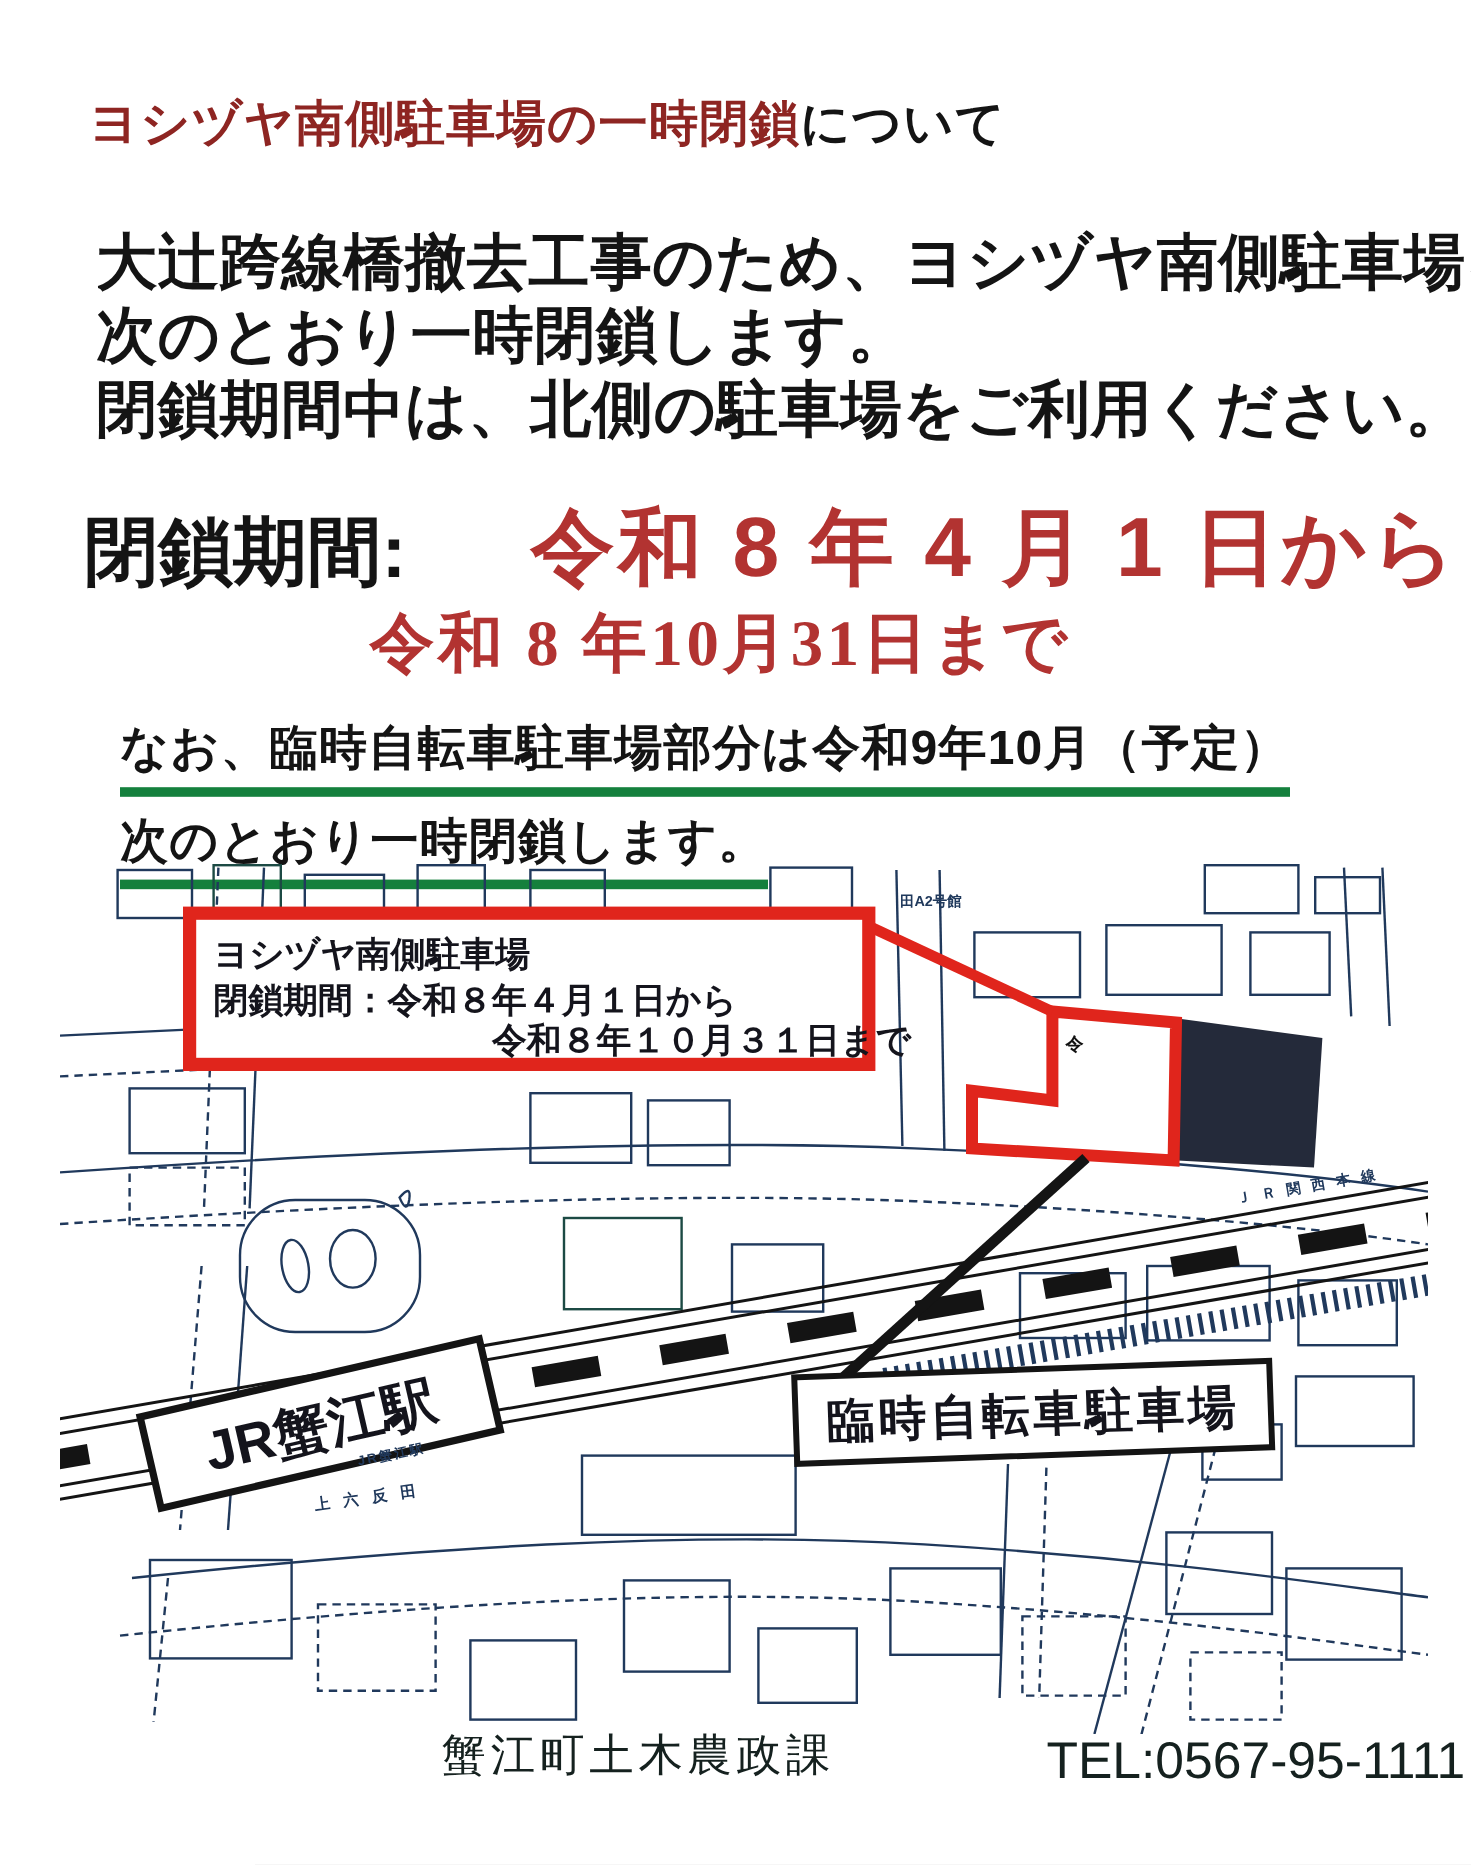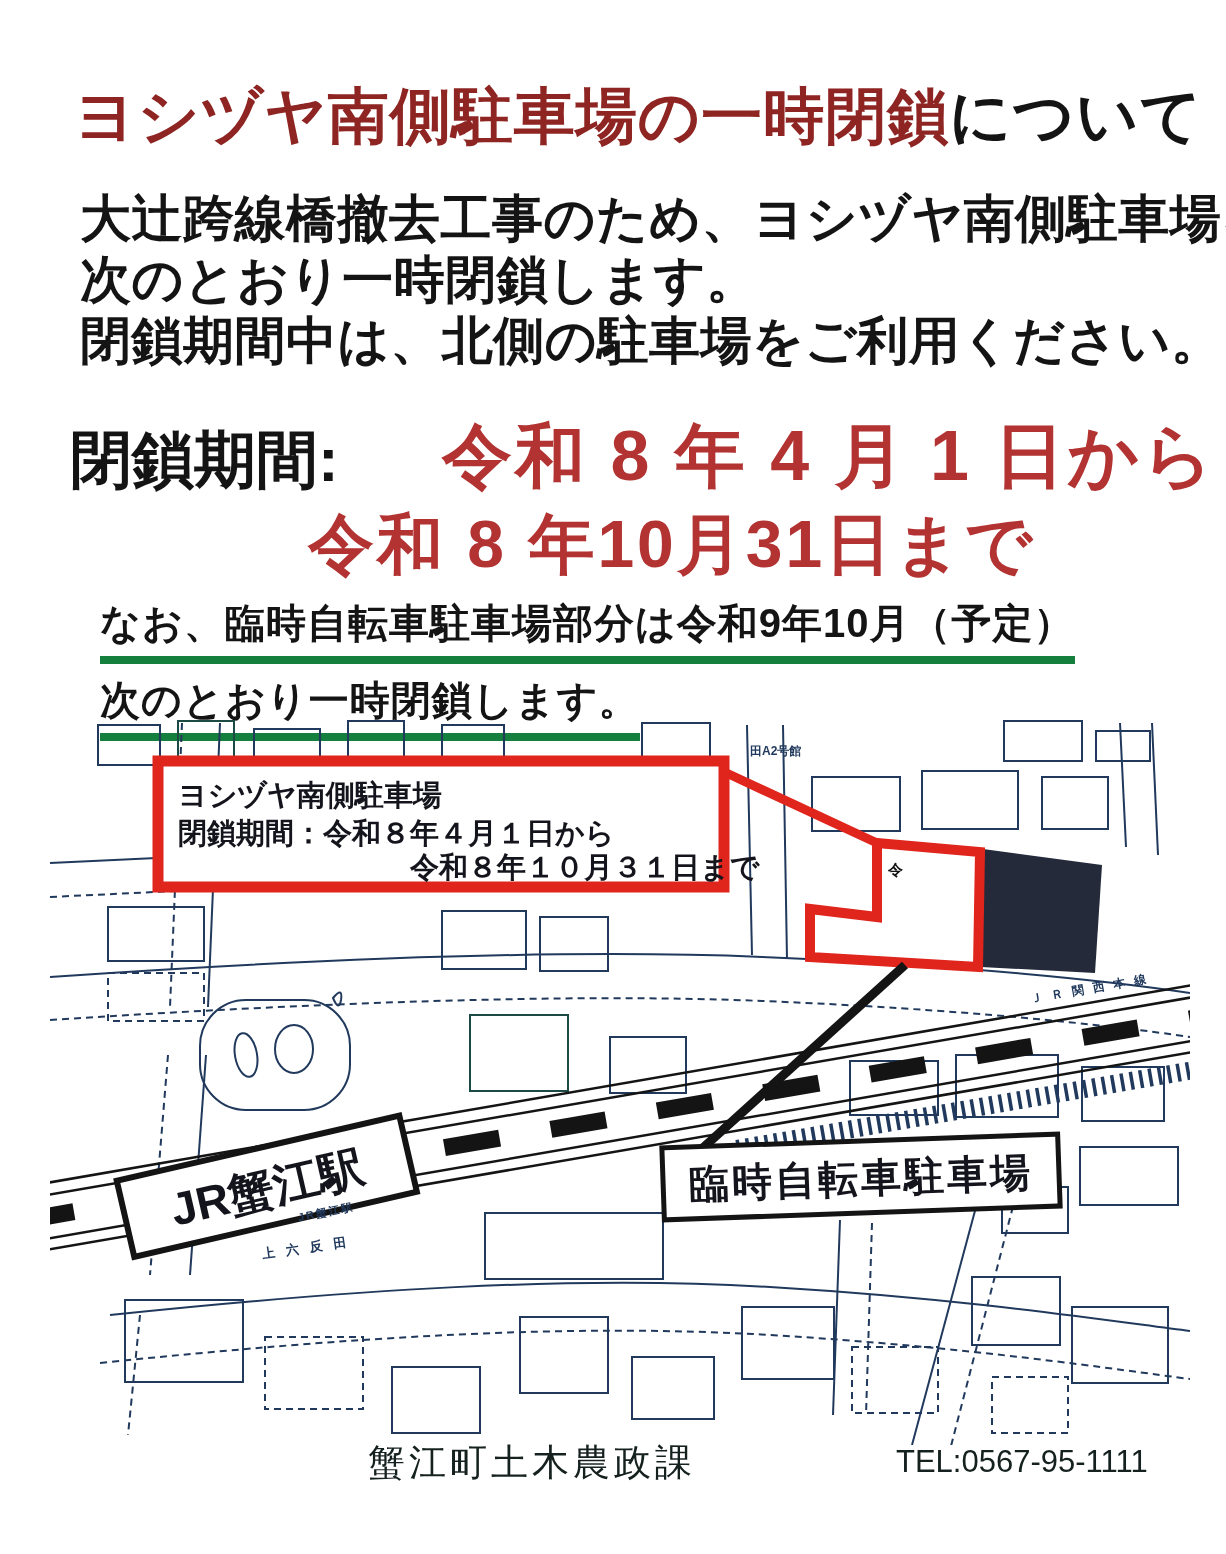--- a/index.html
+++ b/index.html
@@ -2,46 +2,46 @@
 <html style="--title_red: #8e2522; --date_red: #b23331; --text_black: #141414; --map_red: #e0251c; --map_navy: #242a3a; --map_line: #20395c; --rail_black: #141414;"><head>
 <meta charset="utf-8">
 <style>
   html,body{margin:0;padding:0;background:#e8e8e8;}
   .page{
     position:relative;width:1226px;height:1554px;background:#ffffff;
     font-family:"Liberation Sans","DejaVu Sans",sans-serif;color:#111;
     overflow:hidden;margin:0 auto;
   }
   .title{
-    position:absolute;left:74px;top:76px;font-size:61px;font-weight:900;
+    position:absolute;left:74px;top:76px;font-size:41px;font-weight:900;
     letter-spacing:1px;white-space:nowrap;color:var(--text_black);
   }
   .title .t-red{color:var(--title_red);}
   .body-text{
     position:absolute;left:80px;top:188px;font-size:51px;font-weight:800;
     line-height:1.2;letter-spacing:0.5px;white-space:nowrap;color:var(--text_black);
   }
   .period{position:absolute;left:70px;top:408px;width:1140px;height:180px;}
   .p-label{position:absolute;left:0;top:10px;font-size:62px;font-weight:900;white-space:nowrap;color:var(--text_black);}
   .p-from{position:absolute;left:372px;top:2px;font-size:70px;font-weight:900;letter-spacing:3px;white-space:nowrap;color:var(--date_red);}
-  .p-to{position:absolute;left:238px;top:92px;font-size:66px;font-weight:900;letter-spacing:3px;white-space:nowrap;color:var(--date_red);}
+  .p-to{position:absolute;left:238px;top:92px;font-size:54px;font-weight:900;letter-spacing:3px;white-space:nowrap;color:var(--date_red);font-family:Liberation Serif, serif;}
   .note{position:absolute;left:100px;top:596px;font-size:40px;font-weight:800;letter-spacing:1px;white-space:nowrap;color:var(--text_black);}
   .note .u{display:inline-block;border-bottom:8px solid #15803d;padding-bottom:5px;margin-bottom:9px;}
   .map{position:absolute;left:50px;top:715px;width:1140px;height:730px;}
   .map svg{display:block;}
   .ml{fill:none;stroke:var(--map_line);stroke-width:2;}
   .mld{fill:none;stroke:var(--map_line);stroke-width:2;stroke-dasharray:7 5;}
   .mlg{fill:none;stroke:#1c4a44;stroke-width:2;}
   .rail-thin{stroke:var(--rail_black);stroke-width:2.5;fill:none;}
   .map text{font-family:"Liberation Sans","DejaVu Sans",sans-serif;}
   .map-label{font-weight:bold;fill:#14141c;}
   .tiny{fill:var(--map_line);font-weight:bold;}
   .footer{position:absolute;left:0;top:1438px;width:1226px;height:80px;color:#15211f;}
   .footer .dept{position:absolute;left:368px;top:0;font-size:37px;font-weight:400;letter-spacing:4px;white-space:nowrap;}
-  .footer .tel{position:absolute;left:896px;top:6px;font-size:31px;font-weight:400;letter-spacing:0;white-space:nowrap;}
+  .footer .tel{position:absolute;left:872px;top:6px;font-size:43px;font-weight:400;letter-spacing:0;white-space:nowrap;}
 </style>
 </head>
 <body>
 
 <div class="page">
 
   <div class="title"><span class="t-red">ヨシヅヤ南側駐車場の一時閉鎖</span><span>について</span></div>
 
   <div class="body-text">
     <div>大辻跨線橋撤去工事のため、ヨシヅヤ南側駐車場を</div>

